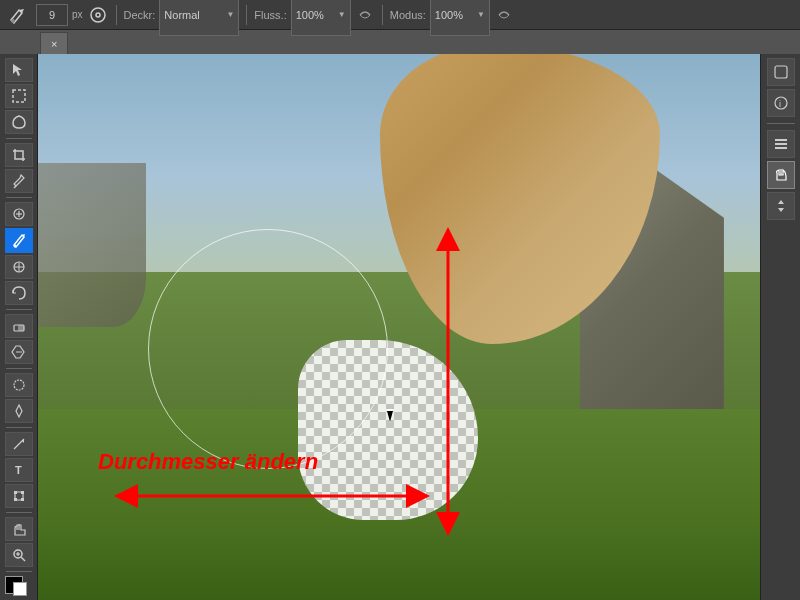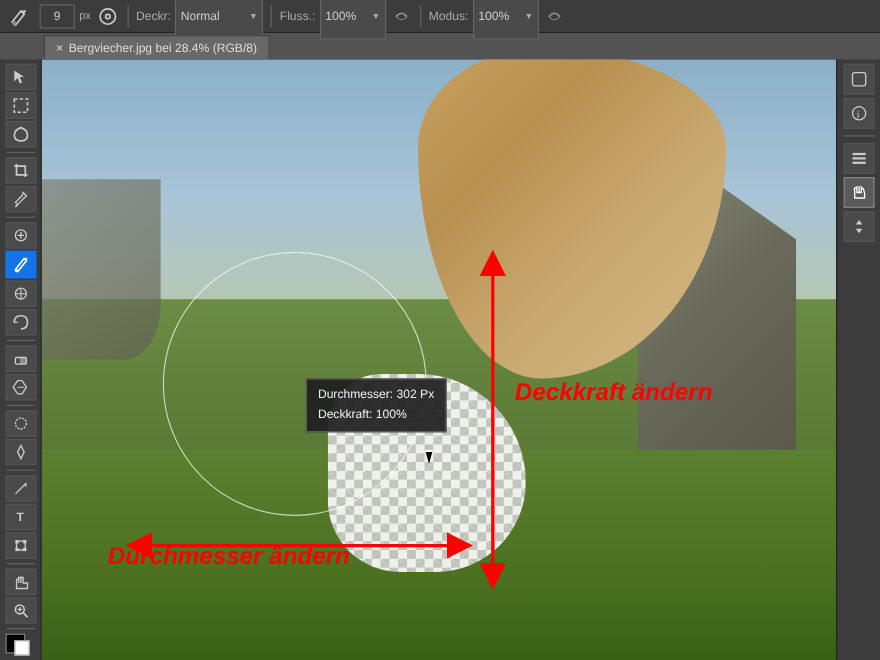--- a/index.html
+++ b/index.html
@@ -228,21 +228,20 @@
     }
 
     .label-durchmesser {
       position: absolute;
       top: 395px; left: 60px;
       color: #ff0000;
       font-size: 22px;
       font-weight: bold;
       font-style: italic;
       pointer-events: none;
-      margin-top: 44px;
     }
     .label-deckkraft {
       position: absolute;
       top: 290px; left: 430px;
       color: #ff0000;
       font-size: 22px;
       font-weight: bold;
       font-style: italic;
       pointer-events: none;
     }
@@ -352,21 +351,20 @@
     <svg width="16" height="16" viewBox="0 0 16 16">
       <path d="M3 8 Q8 2 13 8" fill="none" stroke="#999" stroke-width="1.5"></path>
       <path d="M3 8 Q8 14 13 8" fill="none" stroke="#999" stroke-width="1"></path>
     </svg>
   </div>
 </div>
 
 <div id="tab-bar">
   <div class="tab">
     <span style="cursor:pointer;">×</span>
-    <span>Bergviecher.jpg bei 28.4% (RGB/8)</span>
   </div>
 </div>
 
 <div id="main-layout">
 
   <div id="left-toolbar">
 
     <div class="tool-btn">
       <svg width="16" height="16" viewBox="0 0 16 16">
           <path d="M2 2 L2 12 L5 9 L7 14 L9 13 L7 8 L11 8 Z" fill="#ccc"></path>
@@ -501,43 +499,38 @@
     <div class="llama-head"></div>
 
     <div style="position:absolute;bottom:0;left:0;width:100%;height:35%;background:linear-gradient(180deg,#5a8030 0%,#4a7020 60%,#3a6015 100%);"></div>
 
     <div style="position:absolute;top:20%;left:0;width:15%;height:30%;background:linear-gradient(135deg,#808070,#606050);border-radius:0 0 30% 0;opacity:0.7;"></div>
 
     <div class="checker-area"></div>
 
     <div class="brush-circle"></div>
 
-    <div class="brush-tooltip">
-      <div>Durchmesser: 302 Px</div>
-      <div>Deckkraft:    100%</div>
-    </div>
 
     <svg class="arrows" viewBox="0 0 722 546" xmlns="http://www.w3.org/2000/svg">
 
       <defs>
         <marker id="arrowhead" markerWidth="8" markerHeight="8" refX="4" refY="4" orient="auto">
           <path d="M0,0 L0,8 L8,4 Z" fill="#ff0000"></path>
         </marker>
         <marker id="arrowhead-rev" markerWidth="8" markerHeight="8" refX="4" refY="4" orient="auto-start-reverse">
           <path d="M0,0 L0,8 L8,4 Z" fill="#ff0000"></path>
         </marker>
       </defs>
 
       <line x1="88" y1="442" x2="380" y2="442" stroke="#ff0000" stroke-width="3" marker-start="url(#arrowhead-rev)" marker-end="url(#arrowhead)"></line>
 
       <line x1="410" y1="185" x2="410" y2="470" stroke="#ff0000" stroke-width="3" marker-start="url(#arrowhead-rev)" marker-end="url(#arrowhead)"></line>
     </svg>
 
     <div class="label-durchmesser">Durchmesser ändern</div>
-    <div class="label-deckkraft">Deckkraft ändern</div>
 
     <div class="cursor"></div>
   </div>
 
   <div id="right-panel">
     <div class="right-btn">
       <svg width="16" height="16" viewBox="0 0 16 16">
           <rect x="2" y="2" width="12" height="12" rx="2" fill="none" stroke="#ccc" stroke-width="1.2"></rect>
         </svg>
     </div>

